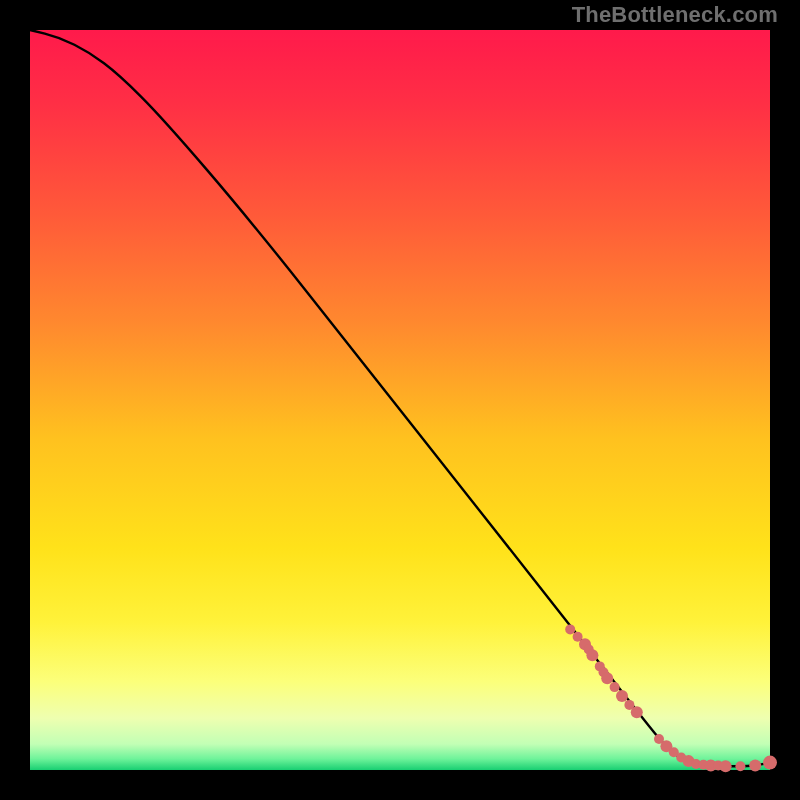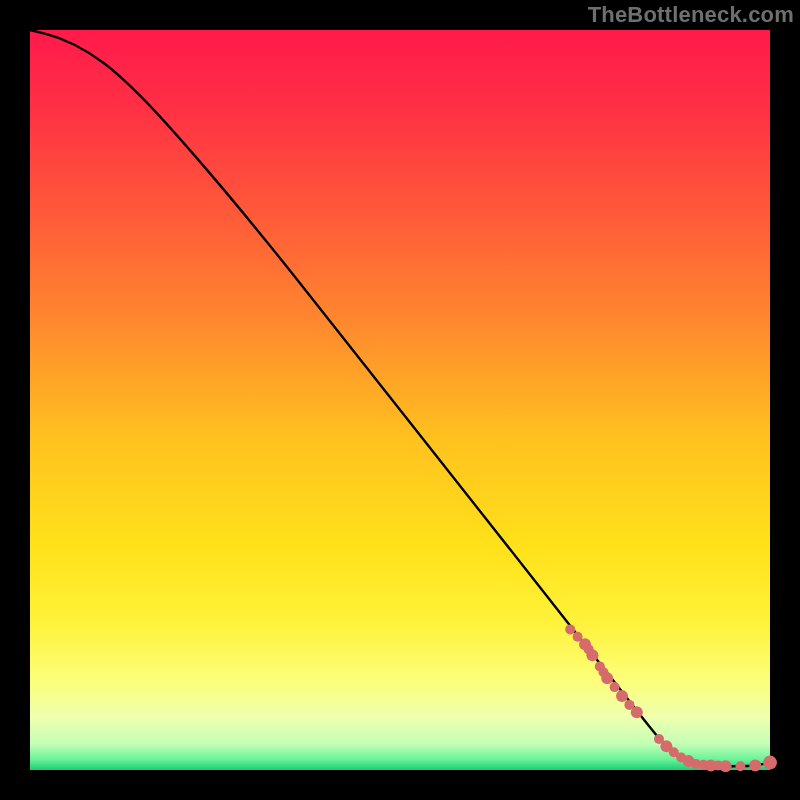--- a/index.html
+++ b/index.html
@@ -13,21 +13,21 @@
   }
   .frame {
     position: relative;
     width: 800px;
     height: 800px;
     background: #000;
   }
   .attribution {
     position: absolute;
     top: 2px;
-    right: 6px;
+    right: 22px;
     color: #6f6f6f;
     font-size: 22px;
     font-weight: 600;
     letter-spacing: 0.2px;
   }
   svg {
     position: absolute;
     left: 0;
     top: 0;
   }

